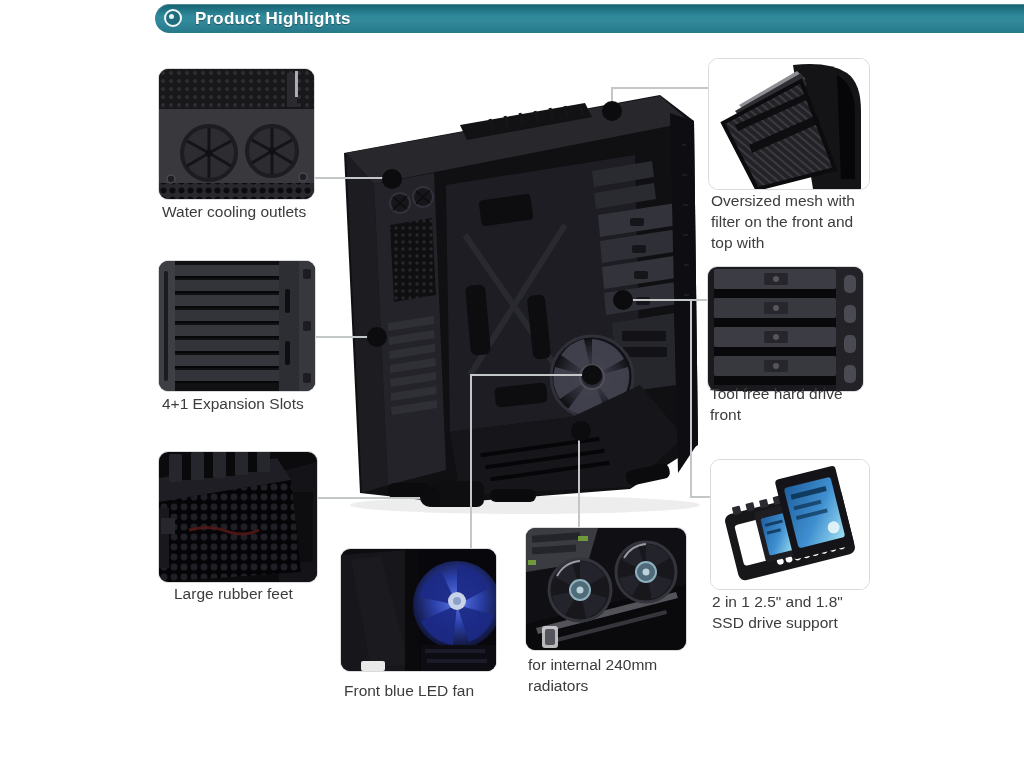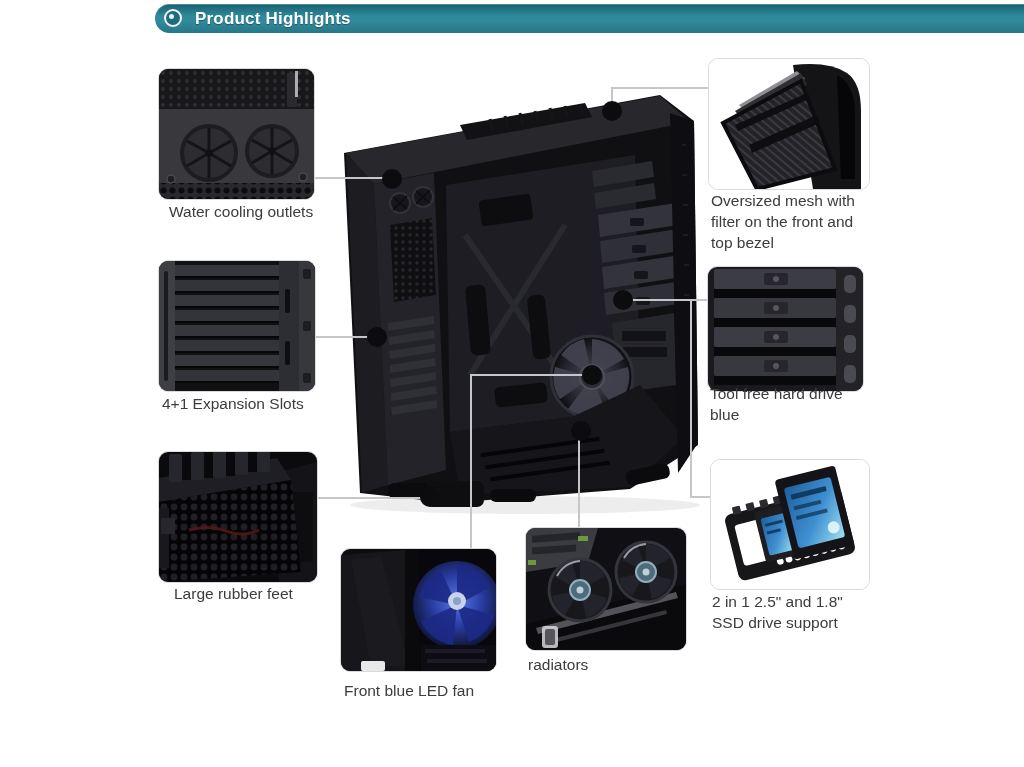--- a/index.html
+++ b/index.html
@@ -211,21 +211,21 @@
       <g>
         <circle cx="113" cy="82" r="25" fill="#2c2c31" stroke="#1d1d21" stroke-width="4"></circle>
         <path d="M113,82 L113,59 M113,82 L133,71 M113,82 L133,94 M113,82 L113,105 M113,82 L93,94 M113,82 L93,71" stroke="#141417" stroke-width="3"></path>
         <circle cx="113" cy="82" r="3.5" fill="#101013"></circle>
       </g>
       <rect x="0" y="114" width="155" height="16" fill="url(#wo-hex)"></rect>
       <circle cx="12" cy="110" r="4" fill="#1e1e23" stroke="#4a4a52" stroke-width="1.5"></circle>
       <circle cx="144" cy="108" r="4" fill="#1e1e23" stroke="#4a4a52" stroke-width="1.5"></circle>
     </svg>
   </div>
-  <div class="label" style="left:162px;top:201px;margin-left:7px;">
+  <div class="label" style="left:162px;top:201px;">
     <div>Water cooling outlets</div>
   </div>
 
   <div class="photo" style="left:158px;top:260px;width:158px;height:132px;">
     <svg width="156" height="130" viewBox="0 0 156 130" xmlns="http://www.w3.org/2000/svg">
       <rect width="156" height="130" fill="#111114"></rect>
       <rect x="0" y="0" width="16" height="130" fill="#3e3e45"></rect>
       <rect x="5" y="10" width="4" height="110" rx="2" fill="#1a1a1f"></rect>
       <g>
         <rect x="16" y="4" width="104" height="11" fill="#36363d"></rect>
@@ -368,20 +368,21 @@
         </g>
         <path d="M31,48 A29,29 0 0 1 54,33" stroke="#9a9aa6" stroke-width="2" fill="none"></path>
         <circle cx="54" cy="62" r="10" fill="#4f6a78" stroke="#8fb0bd" stroke-width="2"></circle>
         <circle cx="54" cy="62" r="3.5" fill="#bcd2da"></circle>
       </g>
       <rect x="16" y="98" width="16" height="22" rx="3" fill="#d8d8dc" opacity=".85"></rect>
       <rect x="19" y="101" width="10" height="16" rx="2" fill="#55555e"></rect>
     </svg>
   </div>
   <div class="label" style="left:528px;top:654px;">
+    <div>for internal 240mm</div>
     <div>radiators</div>
   </div>
 
   <div class="photo" style="left:708px;top:58px;width:162px;height:132px;">
     <svg width="160" height="130" viewBox="0 0 160 130" xmlns="http://www.w3.org/2000/svg">
       <defs>
         <pattern id="ms-diag" width="6" height="6" patternUnits="userSpaceOnUse" patternTransform="rotate(40)">
           <rect width="6" height="6" fill="#232327"></rect>
             <rect width="6" height="2" fill="#3a3a40"></rect>
         </pattern>
@@ -396,21 +397,21 @@
 
       <polygon points="14,64 92,22 126,110 48,130" fill="url(#ms-diag)"></polygon>
       <polygon points="40,86 108,56 111,64 43,94" fill="#0e0e11"></polygon>
       <polygon points="26,66 98,34 100,40 29,72" fill="#0e0e11"></polygon>
       <polygon points="14,64 92,22 126,110 48,130" fill="none" stroke="#0c0c0e" stroke-width="4"></polygon>
     </svg>
   </div>
   <div class="label" style="left:711px;top:190px;">
     <div>Oversized mesh with</div>
     <div>filter on the front and</div>
-    <div>top bezel</div>
+    <div>top with</div>
   </div>
 
   <div class="photo" style="left:707px;top:266px;width:157px;height:126px;">
     <svg width="155" height="124" viewBox="0 0 155 124" xmlns="http://www.w3.org/2000/svg">
       <rect width="155" height="124" fill="#1a1a1e"></rect>
       <g>
         <rect x="6" y="2" width="122" height="20" rx="2" fill="#3c3c44"></rect>
           <rect x="6" y="22" width="122" height="9" fill="#09090c"></rect>
         <rect x="6" y="31" width="122" height="20" rx="2" fill="#38383f"></rect>
           <rect x="6" y="51" width="122" height="9" fill="#09090c"></rect>
@@ -435,21 +436,21 @@
       <g fill="#4a4a53">
         <rect x="136" y="8" width="12" height="18" rx="5"></rect>
         <rect x="136" y="38" width="12" height="18" rx="5"></rect>
         <rect x="136" y="68" width="12" height="18" rx="5"></rect>
         <rect x="136" y="98" width="12" height="18" rx="5"></rect>
       </g>
     </svg>
   </div>
   <div class="label" style="left:710px;top:383px;">
     <div>Tool free hard drive</div>
-    <div>blue</div>
+    <div>front</div>
   </div>
 
   <div class="photo" style="left:710px;top:459px;width:160px;height:131px;">
     <svg width="158" height="129" viewBox="0 0 158 129" xmlns="http://www.w3.org/2000/svg">
       <defs>
         <linearGradient id="sd-label" x1="0" y1="0" x2="1" y2="1">
           <stop offset="0%" stop-color="#1f5f9e"></stop>
           <stop offset="55%" stop-color="#3f8fd0"></stop>
           <stop offset="100%" stop-color="#9fe0f2"></stop>
         </linearGradient>

